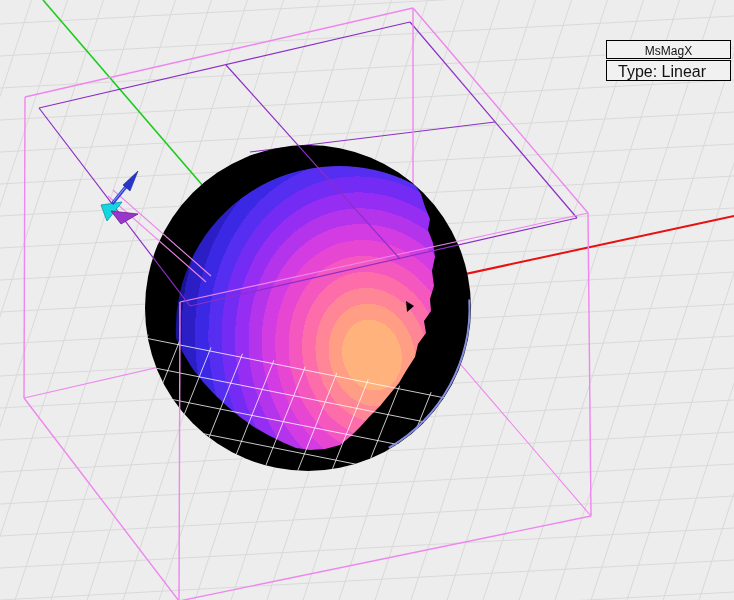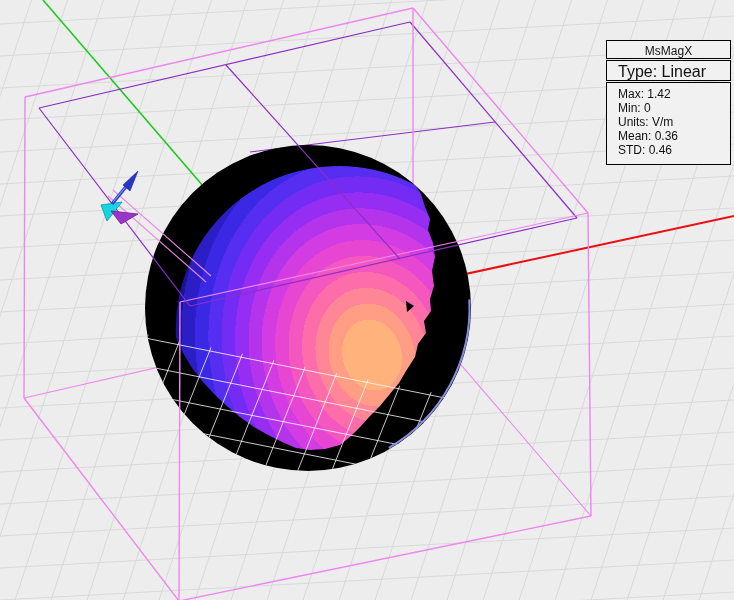--- a/index.html
+++ b/index.html
@@ -233,21 +233,14 @@
       <polygon points="111,211 138,214 121,224" fill="#9A36CC" stroke="#6A2090" stroke-width="0.8"></polygon>
       <line x1="112" y1="204" x2="129" y2="183" stroke="#3442DC" stroke-width="3.4"></line>
       <line x1="113" y1="202" x2="128" y2="184" stroke="#7FA4FF" stroke-width="1"></line>
       <polygon points="123,185 138,171 130,191" fill="#2A35C8" stroke="#1A2390" stroke-width="0.6"></polygon>
     </g>
   </svg>
 
   <div class="legend">
     <div class="sect lg-title">MsMagX</div>
     <div class="sect lg-type">Type: Linear</div>
-    <div class="sect lg-stats">
-      <div>Max: 1.42</div>
-      <div>Min: 0</div>
-      <div>Units: V/m</div>
-      <div>Mean: 0.36</div>
-      <div>STD: 0.46</div>
-    </div>
   </div>
 </div>
 
 </body></html>

